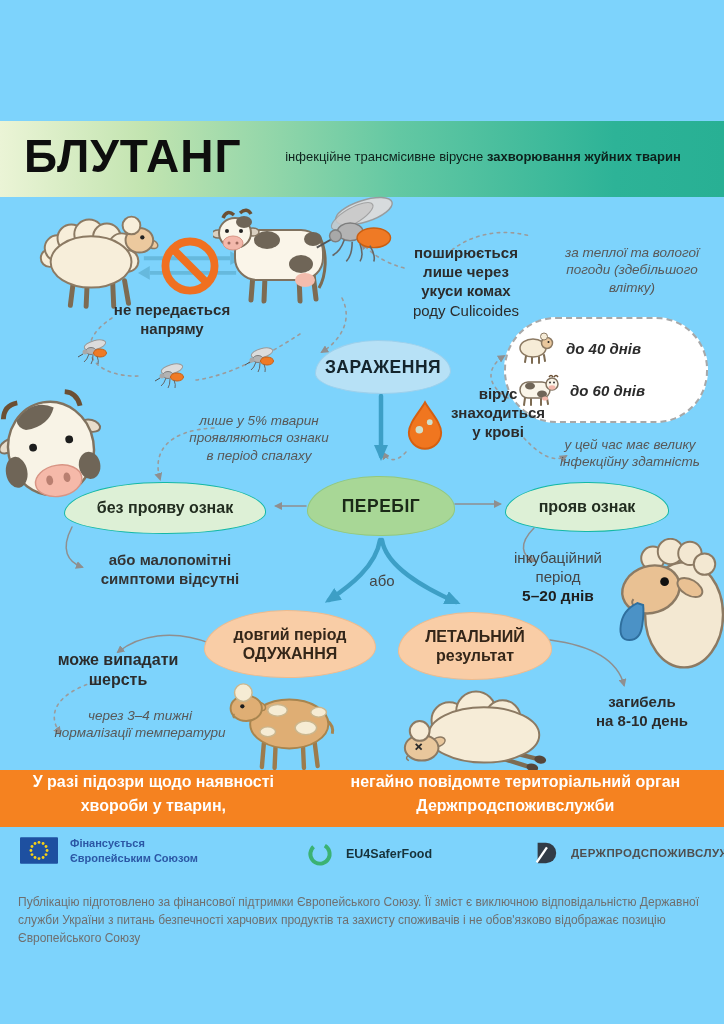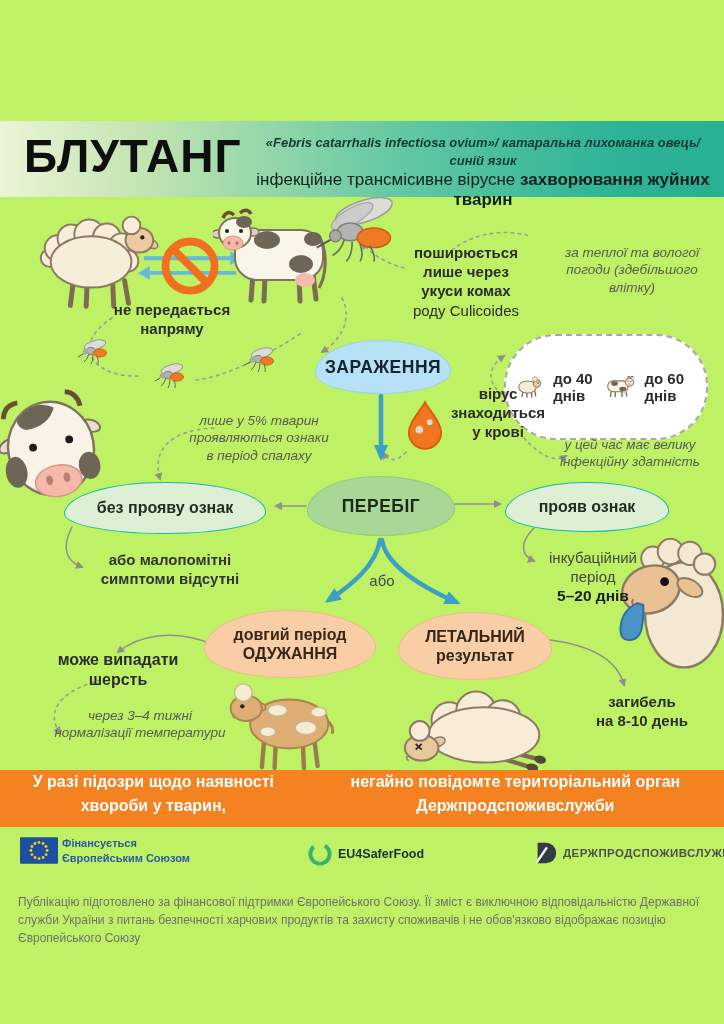--- a/index.html
+++ b/index.html
@@ -1,54 +1,54 @@
 <!DOCTYPE html>
 <html><head>
 <meta charset="utf-8">
 <style>
   html,body{margin:0;padding:0;background:#fff;}
-  .page{position:relative;width:724px;height:1024px;background:#bef264;overflow:hidden;
+  .page{position:relative;width:724px;height:1024px;background:#7dd3fc;overflow:hidden;
         font-family:"Liberation Sans","DejaVu Sans",sans-serif;color:#2b2b2b;}
   
   .band{position:absolute;left:0;top:121px;width:724px;height:76px;
         background:linear-gradient(90deg,#ebf4d6 0%,#c2e4b0 20%,#63c8a3 55%,#2db397 85%,#28b094 100%);}
   .title{position:absolute;left:24px;top:8px;font-size:46px;font-weight:800;letter-spacing:1px;color:#0e0e0e;}
   .subtitle{position:absolute;left:252px;top:13px;width:462px;text-align:center;}
   .sub1{font-style:italic;font-size:13px;font-weight:600;color:#123a31;line-height:1.4;}
-  .sub2{font-size:17px;color:#0d211c;margin-top:0;}
+  .sub2{font-size:13px;color:#0d211c;margin-top:15px;}
   .sub2 .b{font-weight:800;}
   
   .note{position:absolute;text-align:center;line-height:1.28;color:#2c2c2c;z-index:3;}
   .it{font-style:italic;color:#585858;font-size:13.5px;font-weight:500;}
   .bd{font-weight:700;font-size:15px;}
   .md{font-weight:600;font-size:15px;color:#343434;}
   
   .bubble{position:absolute;display:flex;flex-direction:column;align-items:center;justify-content:center;
           text-align:center;z-index:3;line-height:1.2;}
   .bub-blue{background:#b7e1f6;border:1px solid #9cd0ec;border-radius:46% 54% 50% 50%/62% 58% 42% 38%;
             font-size:17.5px;font-weight:800;color:#14242c;letter-spacing:.5px;}
   .bub-green{background:#a8d796;border:1px solid #92c87e;border-radius:48% 52% 50% 50%/60% 55% 45% 42%;
             font-size:17.5px;font-weight:800;color:#1b2a18;letter-spacing:.5px;}
   .bub-lgreen{background:#ddf0d6;border:1px solid #14b8a6;border-radius:50% 50% 50% 50%/62% 58% 42% 40%;
             font-size:16px;font-weight:700;color:#222d20;}
   .bub-peach{background:#f9cda6;border:1px solid #eebb8e;border-radius:48% 52% 52% 48%/58% 55% 45% 42%;
             font-size:16px;font-weight:800;color:#342619;align-items:center;}
-  .durations{position:absolute;left:504px;top:334px;width:204px;height:106px;border:2px dashed #a8a8a8;
-            border-radius:52px;display:flex;flex-direction:row;justify-content:space-evenly;
-            padding:4px 10px;box-sizing:border-box;background:#fff;z-index:3;}
+  .durations{position:absolute;left:504px;top:317px;width:204px;height:106px;border:2px dashed #a8a8a8;
+            border-radius:52px;display:flex;flex-direction:column;justify-content:space-evenly;
+            padding:4px 10px;box-sizing:border-box;background:#fff;z-index:3;font-style:italic;}
   .drow{display:flex;align-items:center;gap:10px;}
   .drow .lbl{font-size:15px;font-weight:600;color:#2b2b2b;}
   .abs{position:absolute;z-index:2;}
   svg{display:block;}
   
   .banner{position:absolute;left:0;top:770px;width:724px;height:57px;background:#f58220;
           display:flex;flex-direction:row;justify-content:center;text-align:center;z-index:4;}
   .banner div{color:#fff;font-weight:700;font-size:16px;line-height:1.5;}
   
-  .flogo{position:absolute;display:flex;align-items:center;gap:4px;z-index:4;}
+  .flogo{position:absolute;display:flex;align-items:center;gap:12px;z-index:4;}
   .eu-txt{font-size:11px;font-weight:700;color:#2b57a5;line-height:1.35;}
   .saf-txt{font-size:12.5px;font-weight:800;color:#17323a;}
   .ag-txt{font-size:11.5px;font-weight:700;color:#4f4f4f;letter-spacing:.4px;}
   .disclaimer{position:absolute;left:18px;top:869px;width:692px;font-size:12px;line-height:1.5;
               color:#6f6f6f;z-index:4;text-align:left;margin-top:24px;}
 </style>
 </head>
 <body>
 
 <div class="page">
@@ -85,21 +85,20 @@
     <g stroke="#3d9fc6" stroke-width="4.5" fill="none" stroke-linecap="round">
       <path d="M381 396 L 381 456" marker-end="url(#mb)"></path>
       <path d="M380 540 C 376 566 350 586 329 600" marker-end="url(#mb)"></path>
       <path d="M382 540 C 386 566 424 588 456 602" marker-end="url(#mb)"></path>
     </g>
   </svg>
 
   <div class="band">
     <div class="title">БЛУТАНГ</div>
     <div class="subtitle">
-      <div class="sub1">«Febris catarrhalis infectiosa ovium»/ катаральна лихоманка овець/ синій язик</div>
       <div class="sub2">
         <span>інфекційне трансмісивне вірусне</span>
         <span class="b">захворювання жуйних тварин</span>
       </div>
     </div>
   </div>
 
   <svg class="abs" style="left:26px;top:204px" width="138" height="110" viewBox="0 0 140 110">
     <g stroke="#7d6b52" stroke-width="5" stroke-linecap="round">
       <line x1="48" y1="78" x2="45" y2="102"></line>
@@ -318,21 +317,21 @@
   </div>
   <div class="bubble bub-lgreen" style="left:505px;top:482px;width:162px;height:48px">
     <div>прояв ознак</div>
   </div>
 
   <div class="note md" style="left:78px;top:550px;width:184px">
     <div>або малопомітні</div>
     <div>симптоми відсутні</div>
   </div>
 
-  <div class="note" style="left:527px;top:548px;width:132px">
+  <div class="note" style="left:492px;top:548px;width:132px">
     <div style="font-size:15px;font-weight:500;color:#454545">інкубаційний</div>
     <div style="font-size:15px;font-weight:500;color:#454545">період</div>
     <div style="font-size:15.5px;font-weight:800;color:#1e1e1e">5–20 днів</div>
   </div>
 
   <svg class="abs" style="left:612px;top:538px" width="112" height="136" viewBox="0 0 115 138">
     <ellipse cx="74" cy="78" rx="40" ry="54" fill="#f3e8d2" stroke="#8c7a63" stroke-width="2.5"></ellipse>
     <g fill="#f3e8d2" stroke="#8c7a63" stroke-width="2">
       <circle cx="42" cy="20" r="12"></circle>
         <circle cx="60" cy="13" r="13"></circle>

